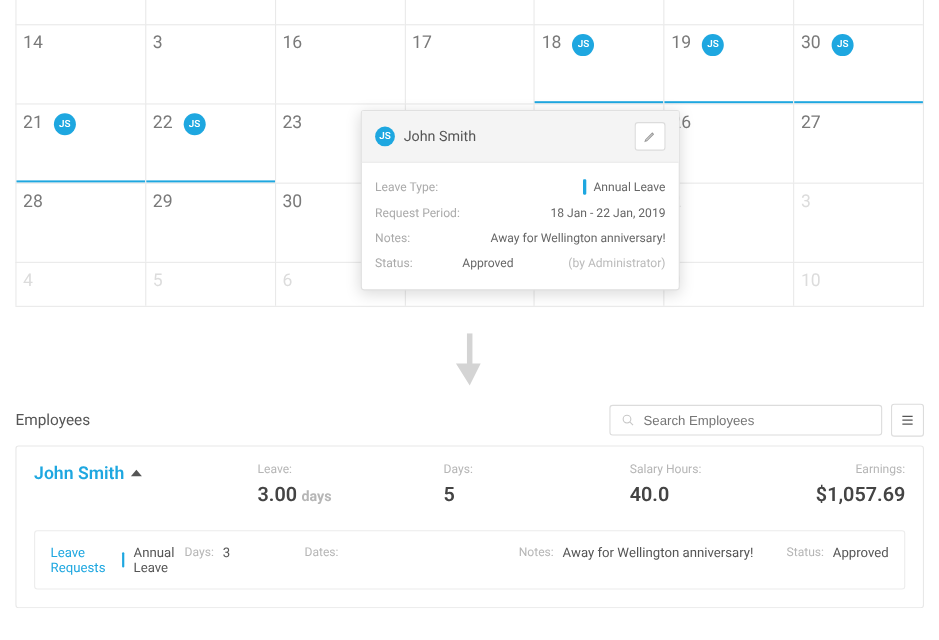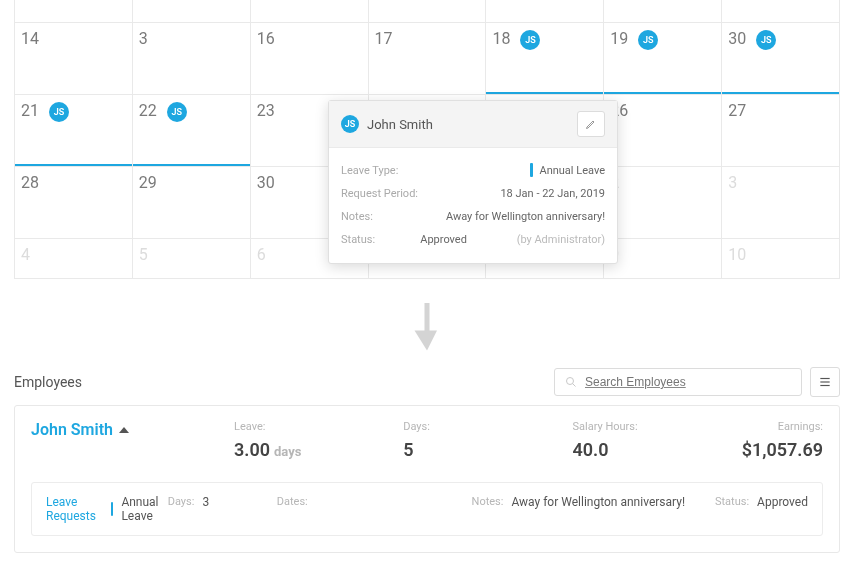--- a/index.html
+++ b/index.html
@@ -36,21 +36,21 @@
   
   .arrow-down { width: 854px; margin: 0 auto; display: flex; justify-content: center; padding: 24px 0 14px; }
   .arrow-down svg { width: 30px; height: 50px; fill: #d4d4d4; }
 
   
   .employees-header { display: flex; justify-content: space-between; align-items: center; padding: 0 14px 8px; }
   .page-title { font-size: 14px; color: #555; font-weight: 400; }
   .search-wrap { display: flex; gap: 8px; align-items: center; }
   .search-box { display: flex; align-items: center; width: 248px; border: 1px solid #dcdcdc; border-radius: 3px; padding: 6px 10px; gap: 8px; }
   .search-box svg { width: 12px; height: 12px; stroke: #c8c8c8; fill: none; }
-  .search-input { border: none; outline: none; flex: 1; font-size: 12px; color: #888; text-decoration: underline; }
+  .search-input { border: none; outline: none; flex: 1; font-size: 12px; color: #888; }
   .menu-btn { width: 30px; height: 30px; border: 1px solid #dcdcdc; border-radius: 3px; background: #fff; display: flex; align-items: center; justify-content: center; cursor: pointer; }
   .menu-btn svg { width: 14px; height: 14px; stroke: #555; }
 
   .emp-card { margin: 0 14px; border: 1px solid #e8e8e8; border-radius: 3px; padding: 14px 16px 16px; }
   .emp-top { display: flex; justify-content: space-between; align-items: flex-start; }
   .col { display: flex; flex-direction: column; gap: 6px; }
   .col.left { flex: 1.2; }
   .col.mid { flex: 1; }
   .label-s { font-size: 11px; color: #b6b6b6; }
   .big-v { font-size: 18px; font-weight: 600; color: #444; }

